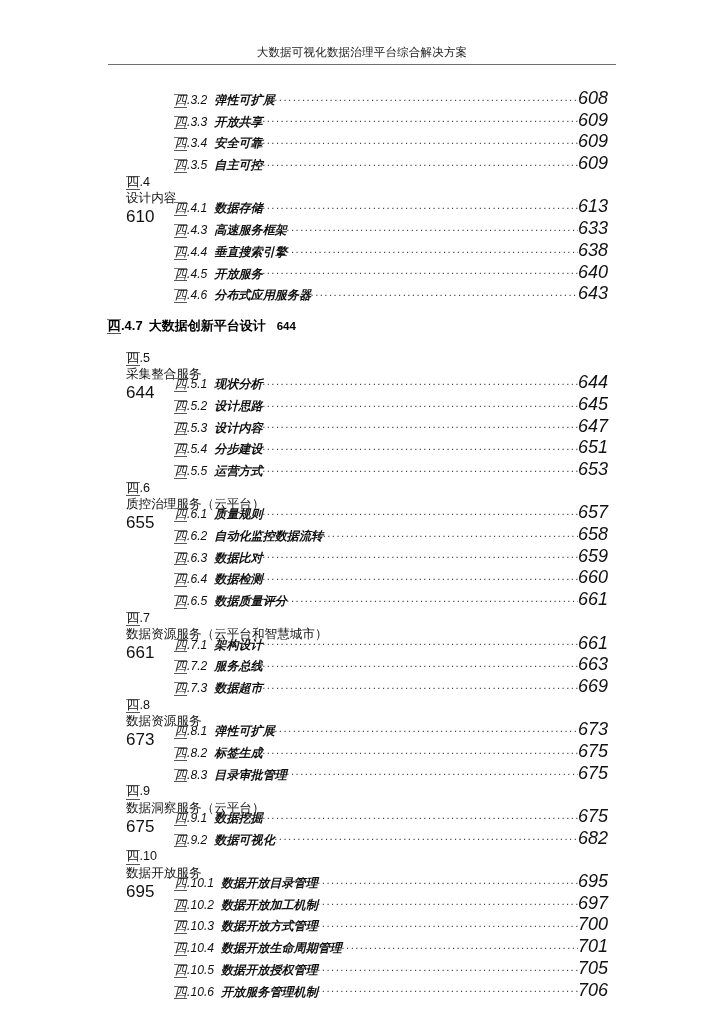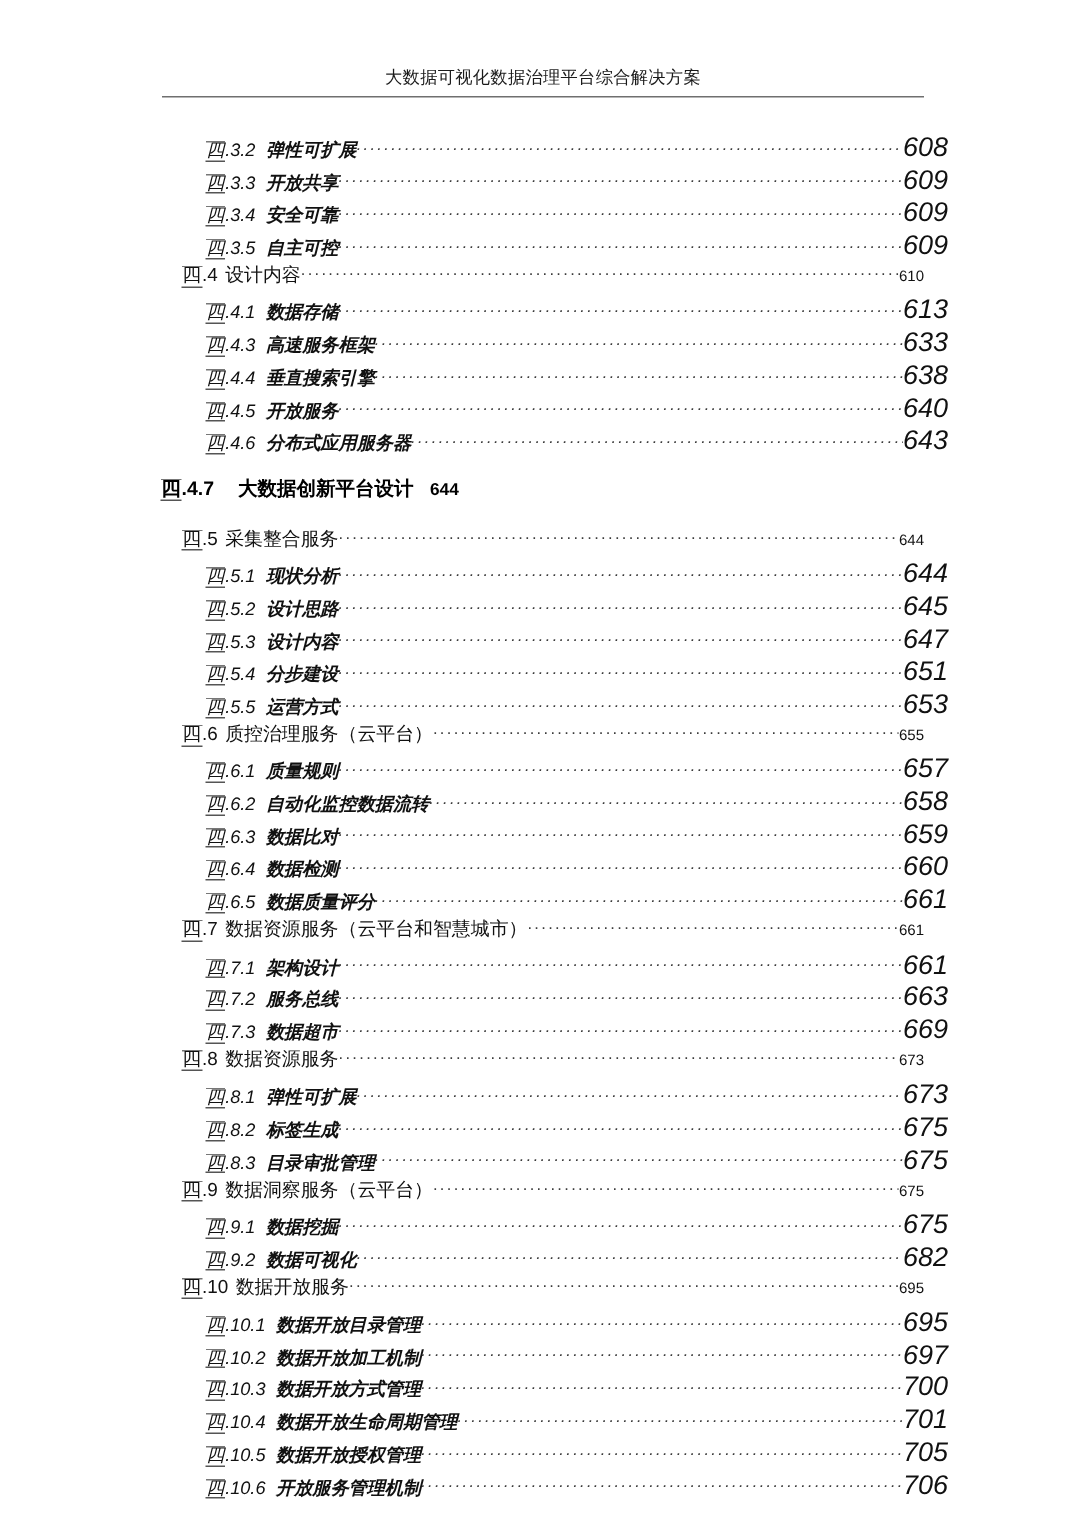--- a/index.html
+++ b/index.html
@@ -107,48 +107,50 @@
     line-height: 1.05;
   }
 
   
   .lvl2 {
     padding-left: 121px;
     padding-right: 108px;
     font-size: 12.6px;
     font-style: normal;
     font-weight: normal;
+    flex-direction: column;
   }
   .lvl2 .num { letter-spacing: 0px; }
   .lvl2 .title { margin-left: 5px; }
-  .lvl2 .pageno { font-size: 10px; }
+  .lvl2 .pageno { font-size: 17px; }
 
   
   .lvl3 {
     padding-left: 137px;
-    padding-right: 92px;
+    padding-right: 116px;
     font-size: 12.1px;
     font-style: italic;
+    margin-left: 37px;
   }
   .lvl3 .title { margin-left: 7px; font-weight: 600; }
   .lvl3 .pageno { font-style: italic; font-size: 18px; }
 
   
   .heading-row {
     position: relative;
     height: 21.7px;
     padding-left: 107px;
     display: flex;
     align-items: baseline;
     font-size: 13px;
     font-weight: bold;
     white-space: nowrap;
   }
   .heading-row .num { font-weight: bold; }
-  .heading-row .title { margin-left: 16px; font-weight: bold; }
+  .heading-row .title { margin-left: 6px; font-weight: bold; }
   .heading-row .pageno {
     margin-left: 11px;
     font-weight: bold;
     font-size: 11.5px;
   }
   .spacer-before-heading { height: 12px; }
   .spacer-after-heading { height: 12px; }
 </style>
 </head>
 <body>

